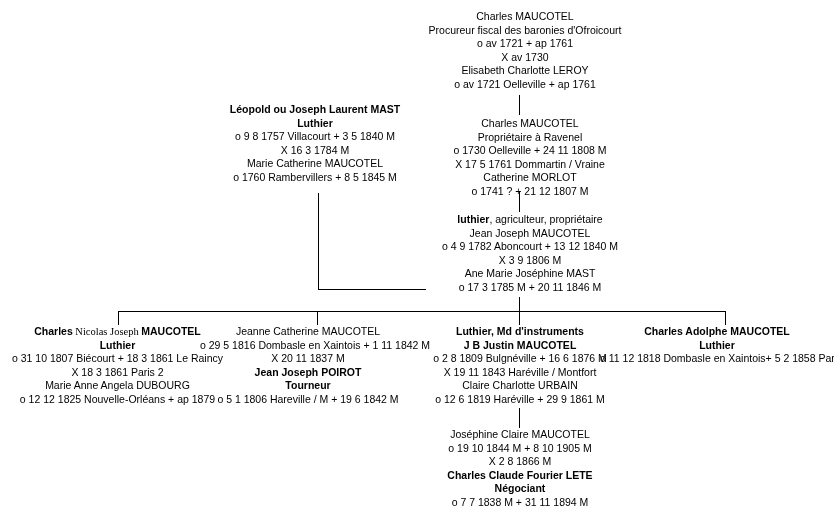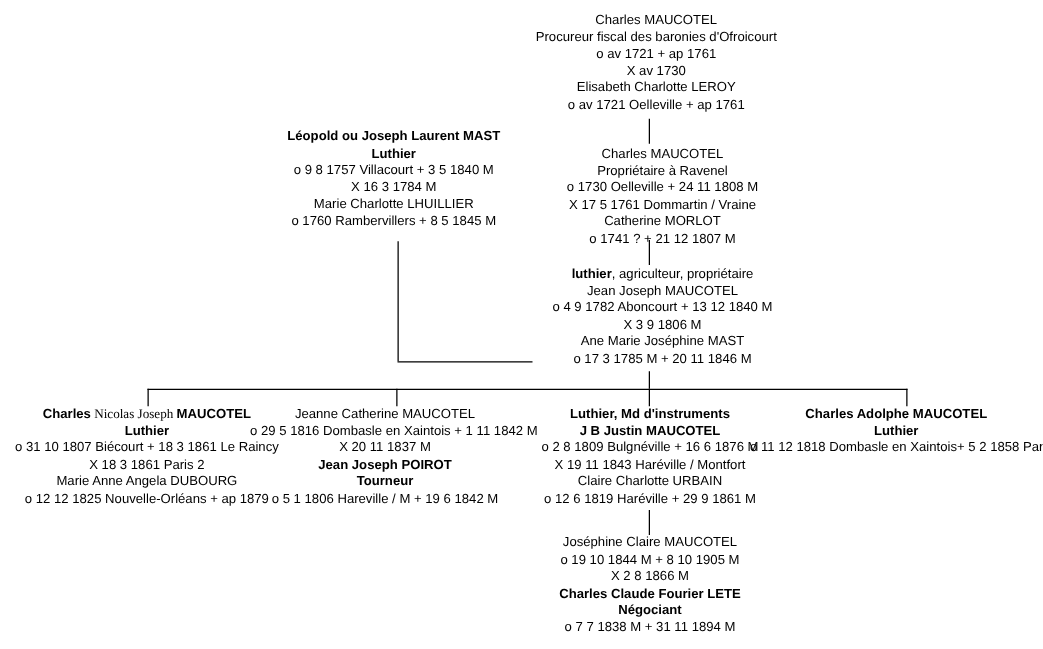--- a/index.html
+++ b/index.html
@@ -87,21 +87,21 @@
     <span class="ln">X av 1730</span>
     <span class="ln">Elisabeth Charlotte LEROY</span>
     <span class="ln">o av 1721 Oelleville + ap 1761</span>
   </div>
 
   <div class="node" id="node-leopold-mast">
     <span class="ln nm">Léopold ou Joseph Laurent MAST</span>
     <span class="ln role">Luthier</span>
     <span class="ln">o 9 8 1757 Villacourt + 3 5 1840 M</span>
     <span class="ln">X 16 3 1784 M</span>
-    <span class="ln">Marie Charlotte LHUILLIER</span>
+    <span class="ln">Marie Catherine MAUCOTEL</span>
     <span class="ln">o 1760 Rambervillers + 8 5 1845 M</span>
   </div>
 
   <div class="node" id="node-charles-maucotel-2">
     <span class="ln">Charles MAUCOTEL</span>
     <span class="ln">Propriétaire à Ravenel</span>
     <span class="ln">o 1730 Oelleville + 24 11 1808 M</span>
     <span class="ln">X 17 5 1761 Dommartin / Vraine</span>
     <span class="ln">Catherine MORLOT</span>
     <span class="ln">o 1741 ? + 21 12 1807 M</span>

